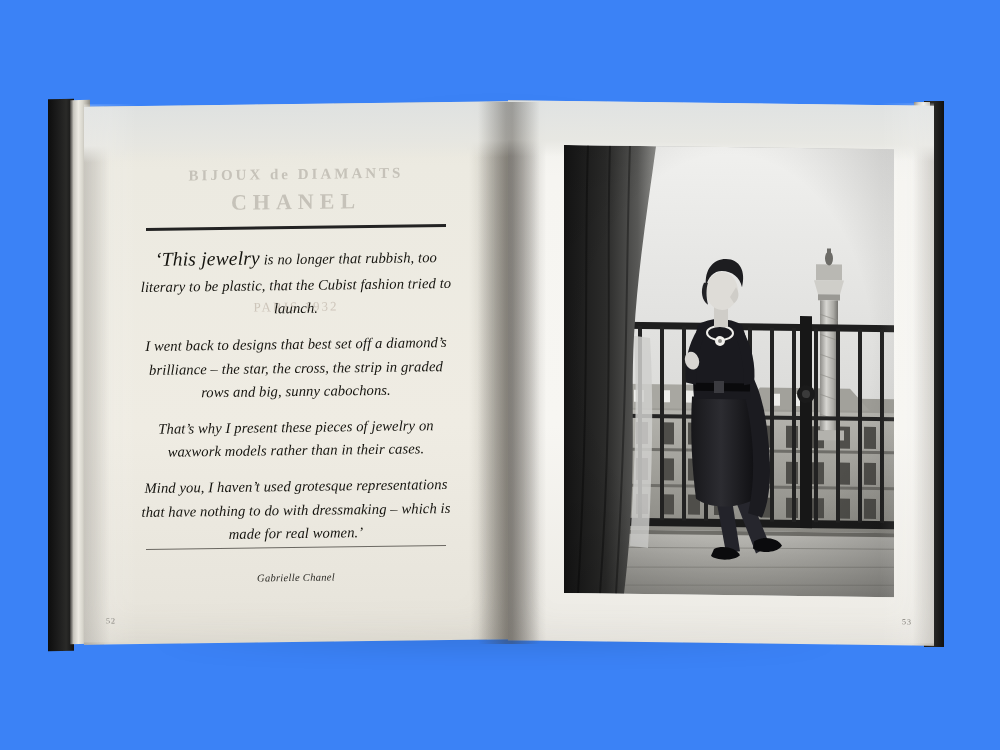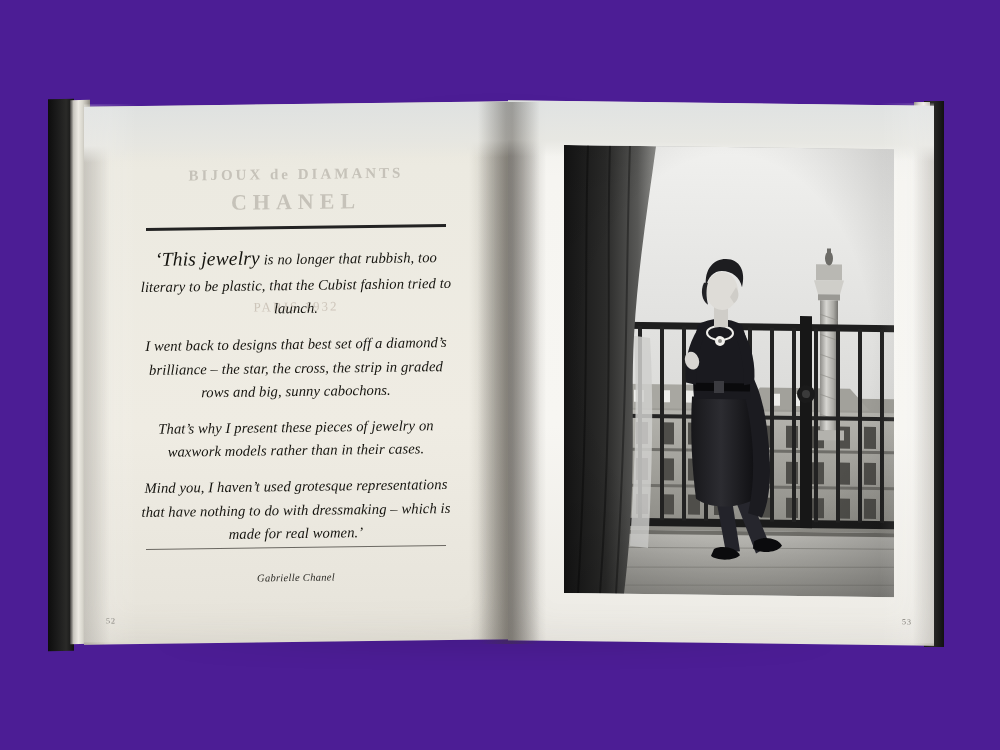--- a/index.html
+++ b/index.html
@@ -12,21 +12,21 @@
   }
   body {
     font-family: "Liberation Serif", serif;
   }
 
   
   .scene {
     position: relative;
     width: 1000px;
     height: 750px;
-    background: #4c1d95;
+    background: #3b82f6;
   }
 
   
   .book-shadow {
     position: absolute;
     left: 40px;
     top: 92px;
     width: 912px;
     height: 560px;
     background: radial-gradient(ellipse at 50% 60%, rgba(0,0,0,0.22), rgba(0,0,0,0) 70%);

